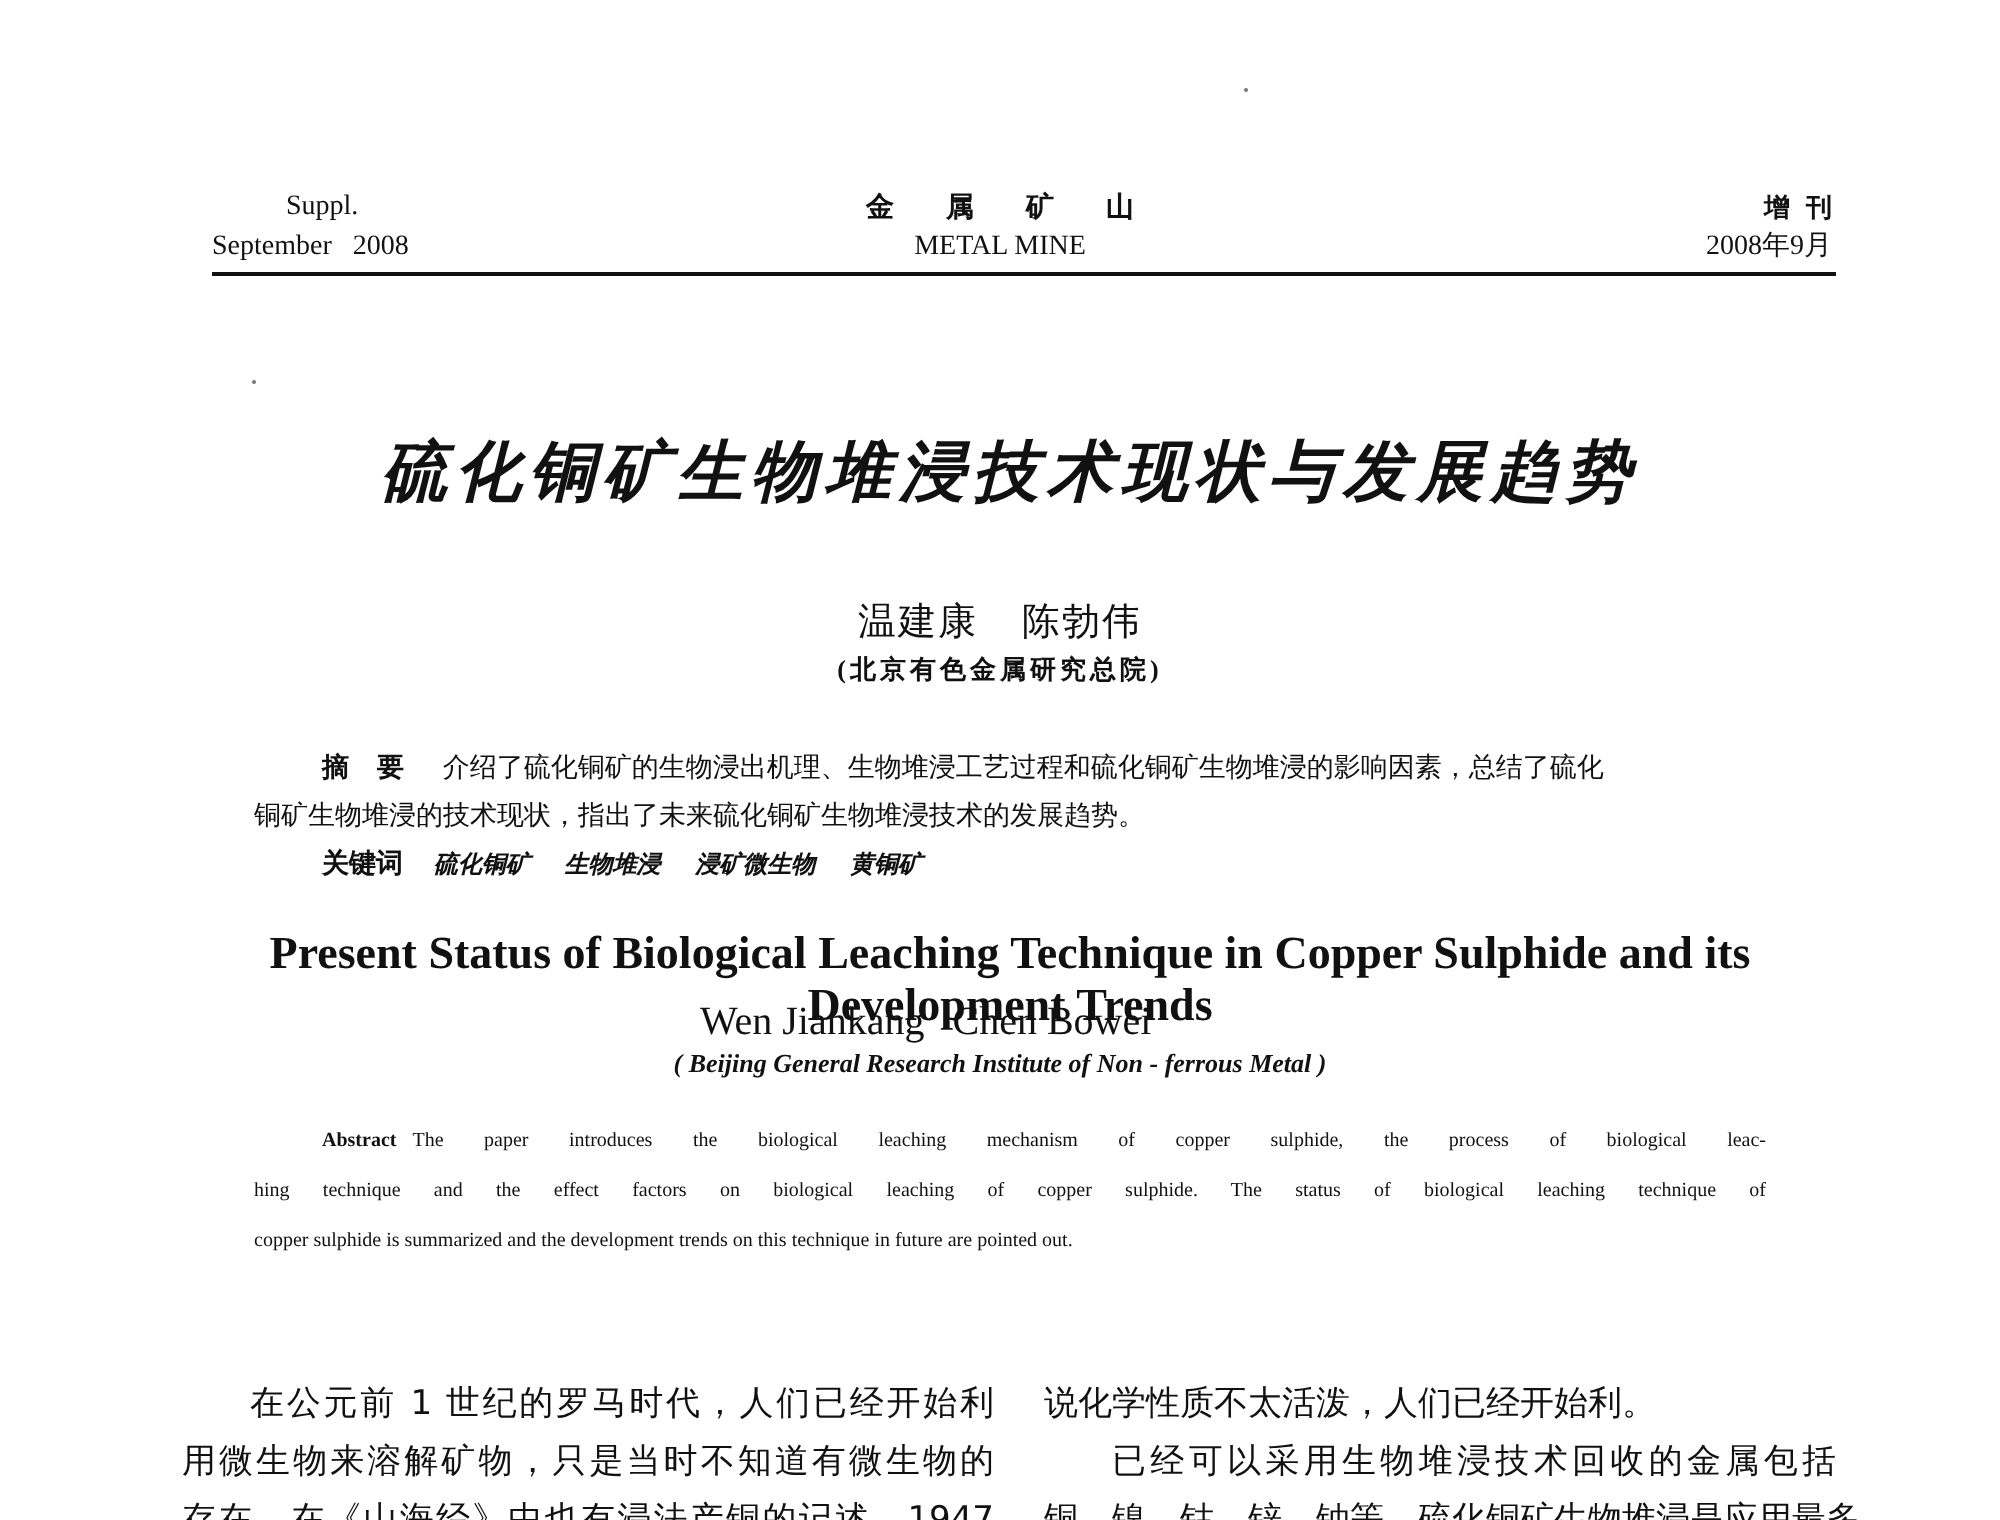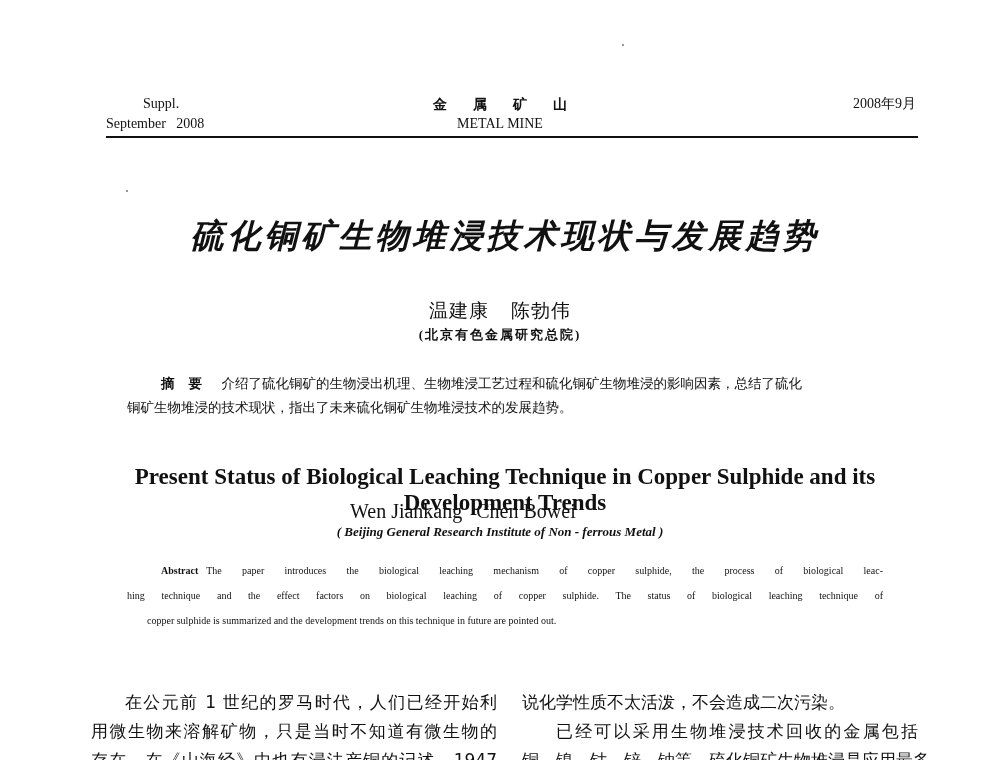--- a/index.html
+++ b/index.html
@@ -31,21 +31,21 @@
   .kw-item { font-style: italic; font-weight: bold; font-size: 12px; margin-right: 14px; }
 
   .title-en { left: 110px; top: 464px; width: 790px; text-align: center; font-size: 23px; font-weight: bold; }
   .authors-en { left: 350px; top: 500px; width: 300px; text-align: left; font-size: 20px; }
   .authors-en .gap { display: inline-block; width: 14px; }
   .affil-en { left: 300px; top: 524px; width: 400px; text-align: center; font-size: 13px; font-style: italic; font-weight: bold; }
 
   .abs-en { left: 127px; top: 558px; width: 756px; font-size: 10px; line-height: 25px; text-align: justify; }
   .abs-en .first { text-indent: 34px; }
   .abs-en .ln { display: block; text-align-last: justify; white-space: nowrap; }
-  .abs-en .ln.last { text-align-last: left; margin-left: 20px; }
+  .abs-en .ln.last { text-align-last: left; }
   .en-lbl { font-weight: bold; margin-right: 8px; }
   .kw-en { padding-left: 34px; }
 
   .body-left { left: 91px; top: 688px; width: 406px; font-size: 17px; line-height: 29px; font-family: "DejaVu Sans", sans-serif; }
   .body-right { left: 522px; top: 688px; width: 396px; font-size: 17px; line-height: 29px; font-family: "DejaVu Sans", sans-serif; }
   .line { display: block; white-space: nowrap; text-align-last: justify; }
   .line.short { text-align-last: left; }
   .indent { padding-left: 34px; }
 </style>
 </head>
@@ -53,54 +53,62 @@
 
 <div class="abs hdr-left">
   <span class="suppl">Suppl.</span>
   <span style="white-space:pre;">September   2008</span>
 </div>
 <div class="abs hdr-center">
   <span class="cn">金属矿山</span>
   <span>METAL MINE</span>
 </div>
 <div class="abs hdr-right">
+  <span class="cn">增刊</span>
   <span>2008年9月</span>
 </div>
 <div class="abs hdr-rule"></div>
 <div class="abs dot" style="left:622px; top:44px;"></div>
 <div class="abs dot" style="left:126px; top:190px;"></div>
 
 <div class="abs title-cn">硫化铜矿生物堆浸技术现状与发展趋势</div>
 <div class="abs authors-cn">
   <span>温建康</span><span class="gap"></span><span>陈勃伟</span>
 </div>
 <div class="abs affil-cn">(北京有色金属研究总院)</div>
 
 <div class="abs abs-cn">
   <p class="first">
     <span class="lbl-b">摘要</span>
     <span>介绍了硫化铜矿的生物浸出机理、生物堆浸工艺过程和硫化铜矿生物堆浸的影响因素，总结了硫化</span>
   </p>
   <p>铜矿生物堆浸的技术现状，指出了未来硫化铜矿生物堆浸技术的发展趋势。</p>
+  <p class="kw-cn">
+    <span class="kw-lbl">关键词</span>
+    <span class="kw-item">硫化铜矿</span>
+    <span class="kw-item">生物堆浸</span>
+    <span class="kw-item">浸矿微生物</span>
+    <span class="kw-item">黄铜矿</span>
+  </p>
 </div>
 
 <div class="abs title-en">Present Status of Biological Leaching Technique in Copper Sulphide and its Development Trends</div>
 <div class="abs authors-en">
   <span>Wen Jiankang</span><span class="gap"></span><span>Chen Bowei</span>
 </div>
 <div class="abs affil-en">( Beijing General Research Institute of Non - ferrous Metal )</div>
 
 <div class="abs abs-en">
   <span class="ln first"><span class="en-lbl">Abstract</span><span>The paper introduces the biological leaching mechanism of copper sulphide,  the process of biological leac-</span></span>
   <span class="ln">hing technique and the effect factors on biological leaching of copper sulphide.  The status of biological leaching technique of</span>
   <span class="ln last">copper sulphide is summarized and the development trends on this technique in future are pointed out.</span>
 </div>
 
 <div class="abs body-left">
   <span class="line indent">在公元前 1 世纪的罗马时代，人们已经开始利</span>
   <span class="line">用微生物来溶解矿物，只是当时不知道有微生物的</span>
   <span class="line">存在。在《山海经》中也有浸法产铜的记述。1947</span>
 </div>
 <div class="abs body-right">
-  <span class="line short">说化学性质不太活泼，不会造成二次污染。</span>
+  <span class="line short">说化学性质不太活泼，人们已经开始利。</span>
   <span class="line indent">已经可以采用生物堆浸技术回收的金属包括</span>
   <span class="line">铜、镍、钴、锌、铀等。硫化铜矿生物堆浸是应用最多</span>
 </div>
 
 </body></html>

